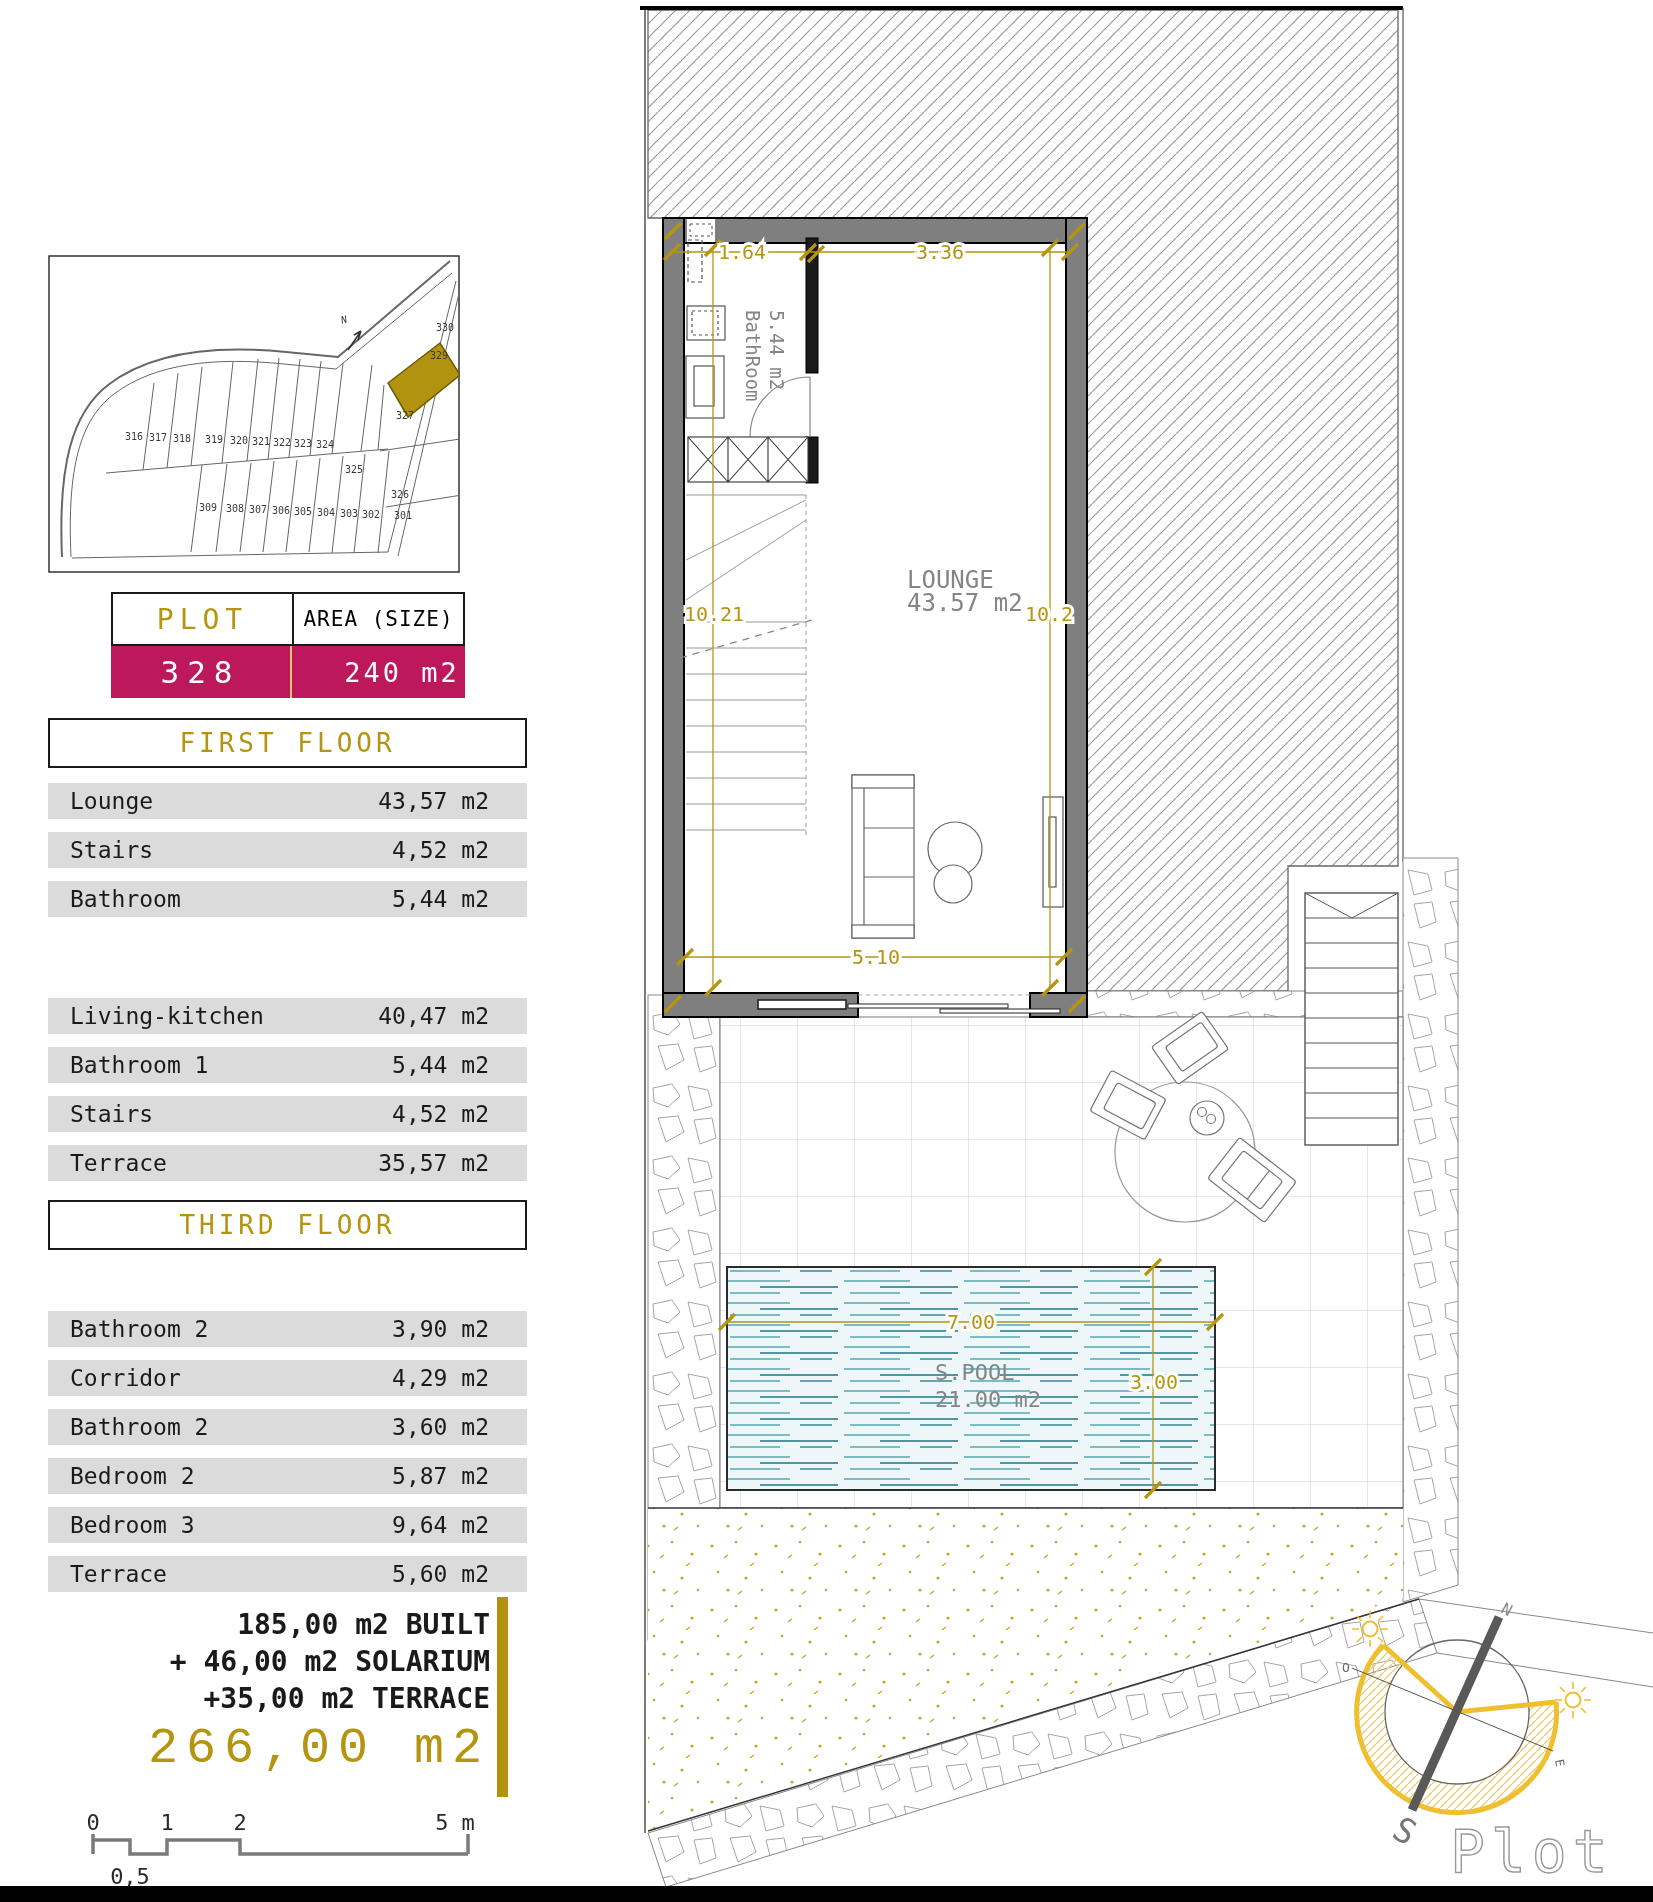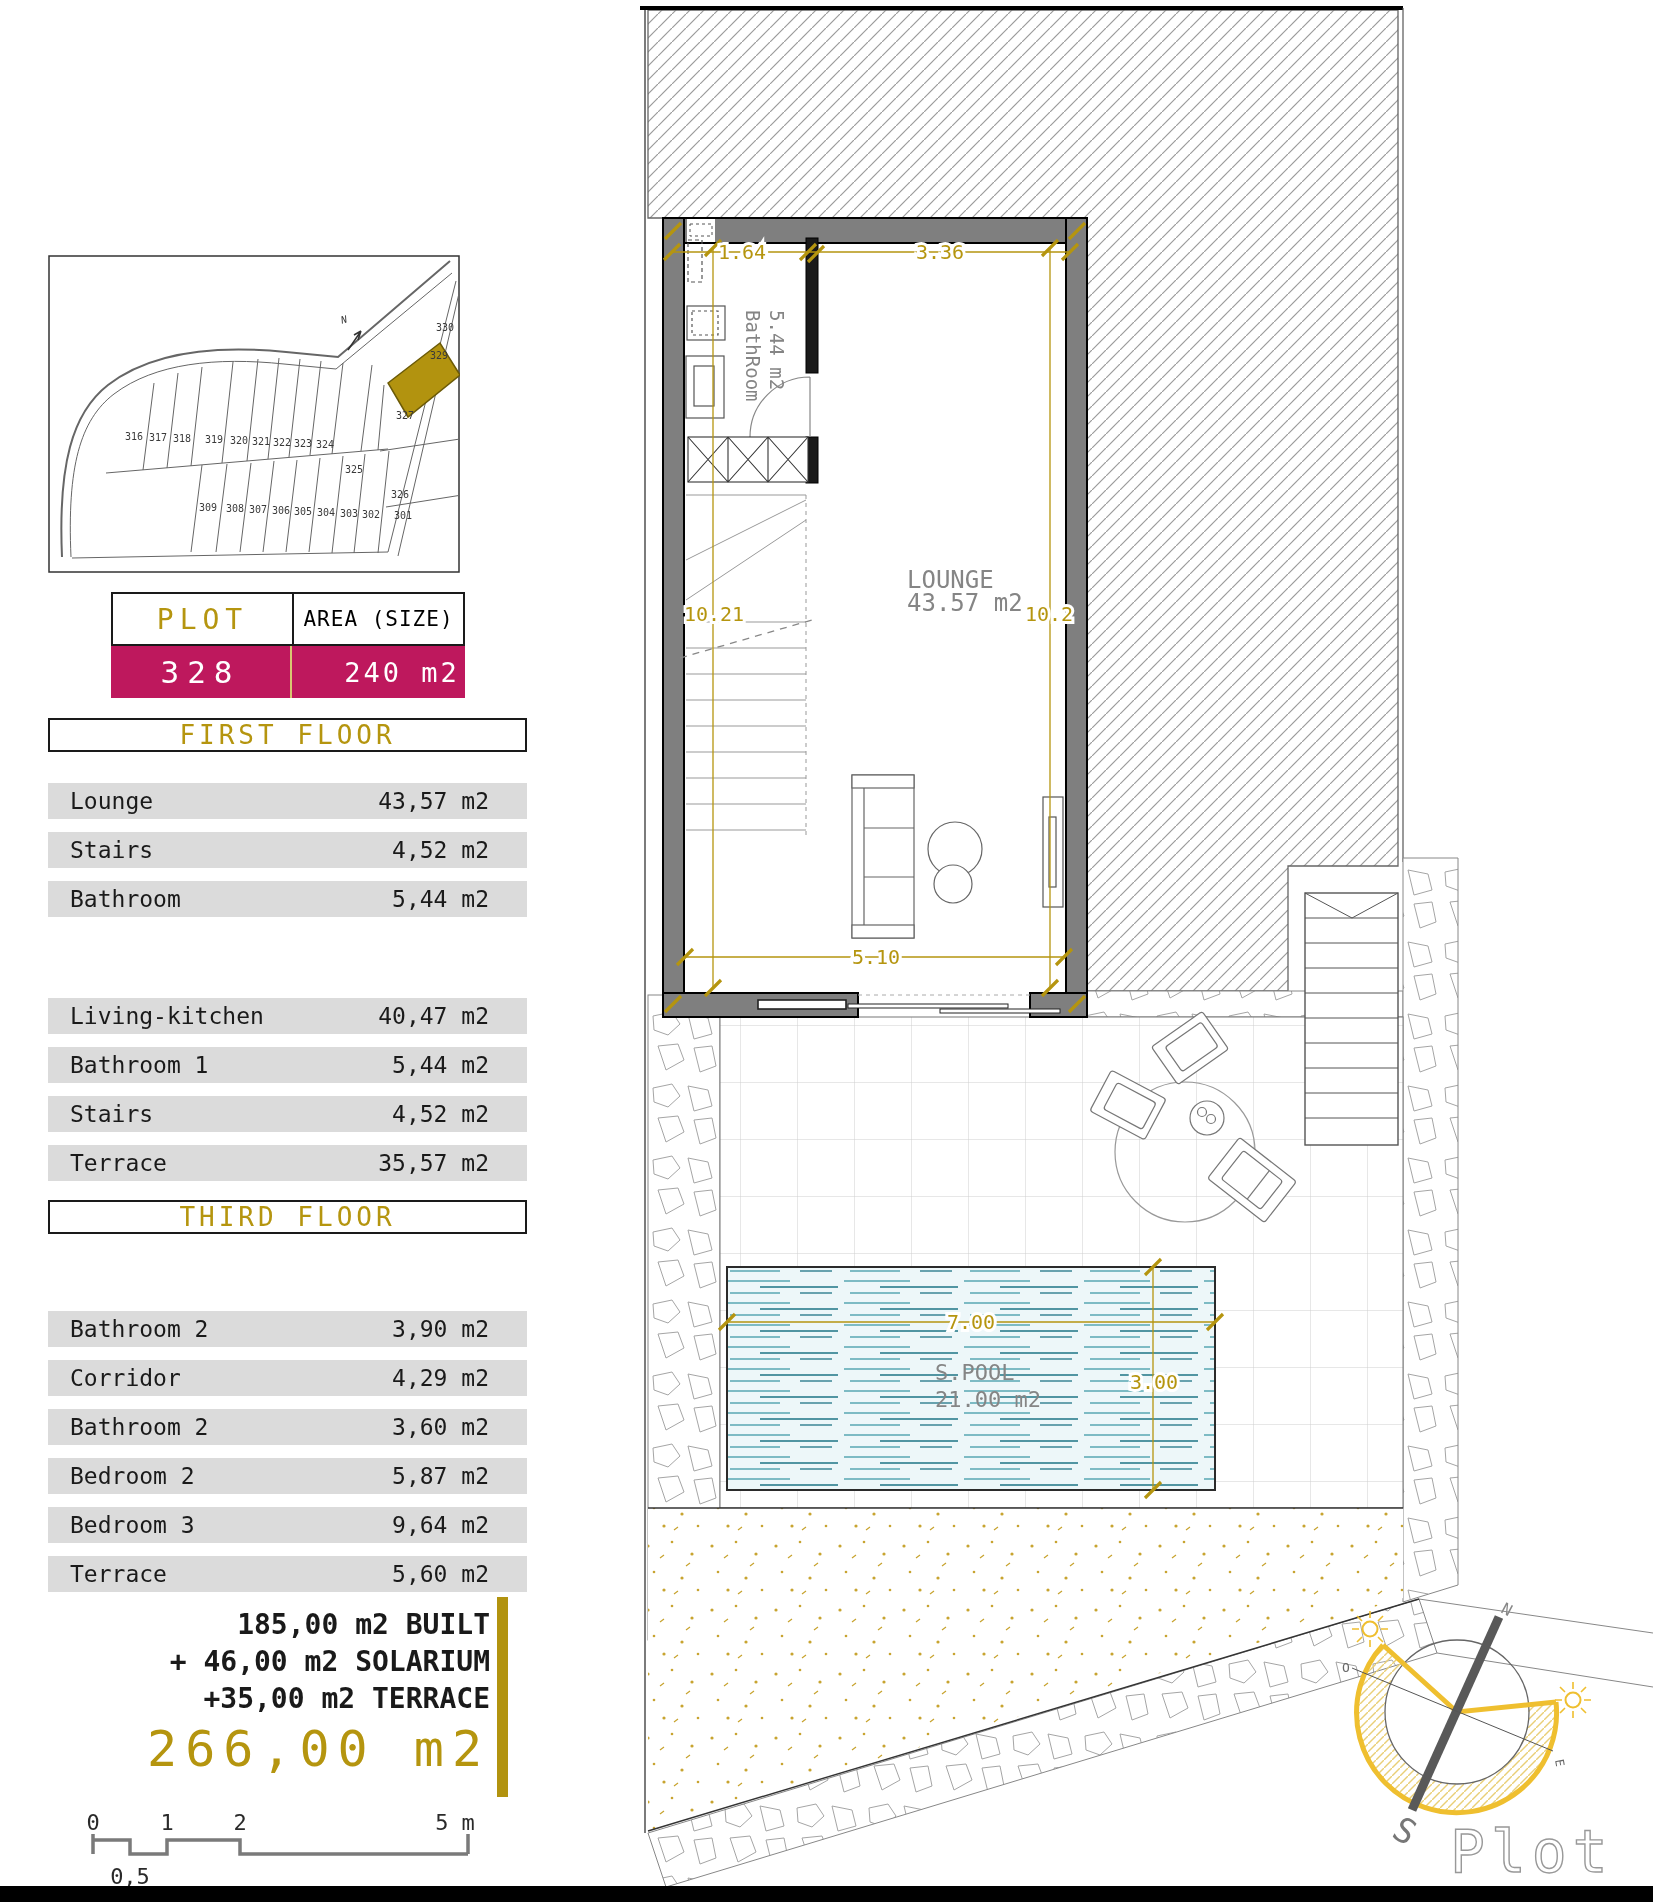--- a/index.html
+++ b/index.html
@@ -10,30 +10,30 @@
   
   .plot-header{position:absolute;left:111px;top:592px;width:354px;height:54px;display:flex;
                border:2px solid #1a1a1a;box-sizing:border-box;background:#fff;}
   .plot-header .c1{width:179px;border-right:2px solid #1a1a1a;display:flex;align-items:center;justify-content:center;
                color:#B5950F;font-size:28px;letter-spacing:6px;}
   .plot-header .c2{flex:1;display:flex;align-items:center;justify-content:center;color:#000000;font-size:21px;letter-spacing:1px;}
   .plot-value{position:absolute;left:111px;top:646px;width:354px;height:52px;display:flex;background:#be185d;}
   .plot-value .c1{width:179px;border-right:2px solid #d8c671;display:flex;align-items:center;justify-content:center;
                color:#fff;font-size:31px;letter-spacing:8px;}
   .plot-value .c2{flex:1;display:flex;align-items:center;justify-content:center;color:#fff;font-size:27px;letter-spacing:3px;margin-left:47px;}
-  .floor-header{position:absolute;left:48px;width:479px;height:34px;background:#fff;border:2px solid #1a1a1a;
+  .floor-header{position:absolute;left:48px;width:479px;height:50px;background:#fff;border:2px solid #1a1a1a;
                box-sizing:border-box;color:#B5950F;font-size:26px;letter-spacing:4px;
                display:flex;align-items:center;justify-content:center;}
   .frow{position:absolute;left:48px;width:479px;height:36px;background:#DBDBDB;color:#1a1a1a;font-size:23px;}
   .frow .lab{position:absolute;left:22px;top:5px;}
   .frow .val{position:absolute;right:38px;top:5px;}
   .totals{position:absolute;left:48px;top:1606px;width:442px;text-align:right;color:#1a1a1a;
           font-size:28px;line-height:37px;font-weight:bold;}
   .total-big{position:absolute;left:48px;top:1720px;width:442px;text-align:right;color:#B5950F;
-          font-size:50px;letter-spacing:8px;}
+          font-size:50px;letter-spacing:8px;font-family:Liberation Mono, monospace;}
   .gold-bar{position:absolute;left:497px;top:1597px;width:11px;height:200px;background:#B2930F;}
   .bottom-bar{position:absolute;left:0;top:1886px;width:1653px;height:16px;background:#000;}
   
   .mini-num{font-family:"DejaVu Sans Mono",monospace;font-size:10px;fill:#3a3a3a;text-anchor:middle;}
   .dim{font-family:"DejaVu Sans Mono",monospace;font-size:20px;fill:#B5950F;text-anchor:middle;
        paint-order:stroke;stroke:#fff;stroke-width:6px;}
   .room{font-family:"DejaVu Sans Mono",monospace;fill:#858585;}
   .scale-num{font-family:"DejaVu Sans Mono",monospace;font-size:22px;fill:#2a2a2a;text-anchor:middle;}
 </style>
 </head>

